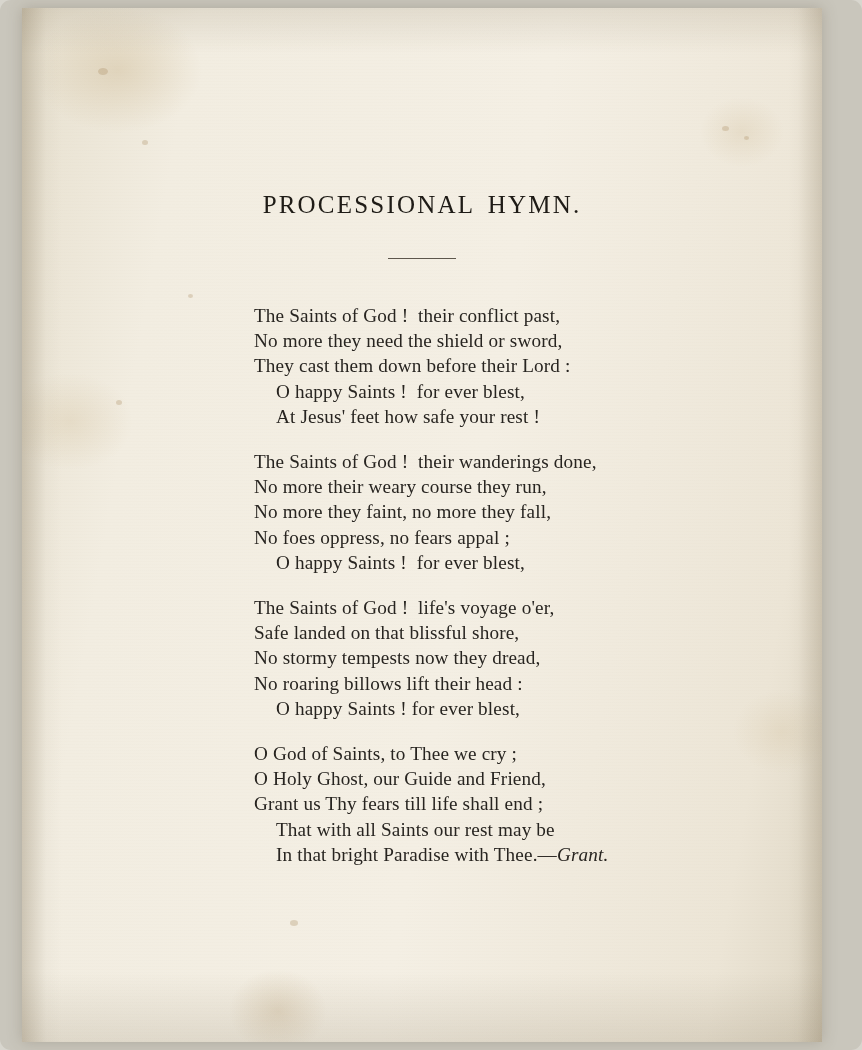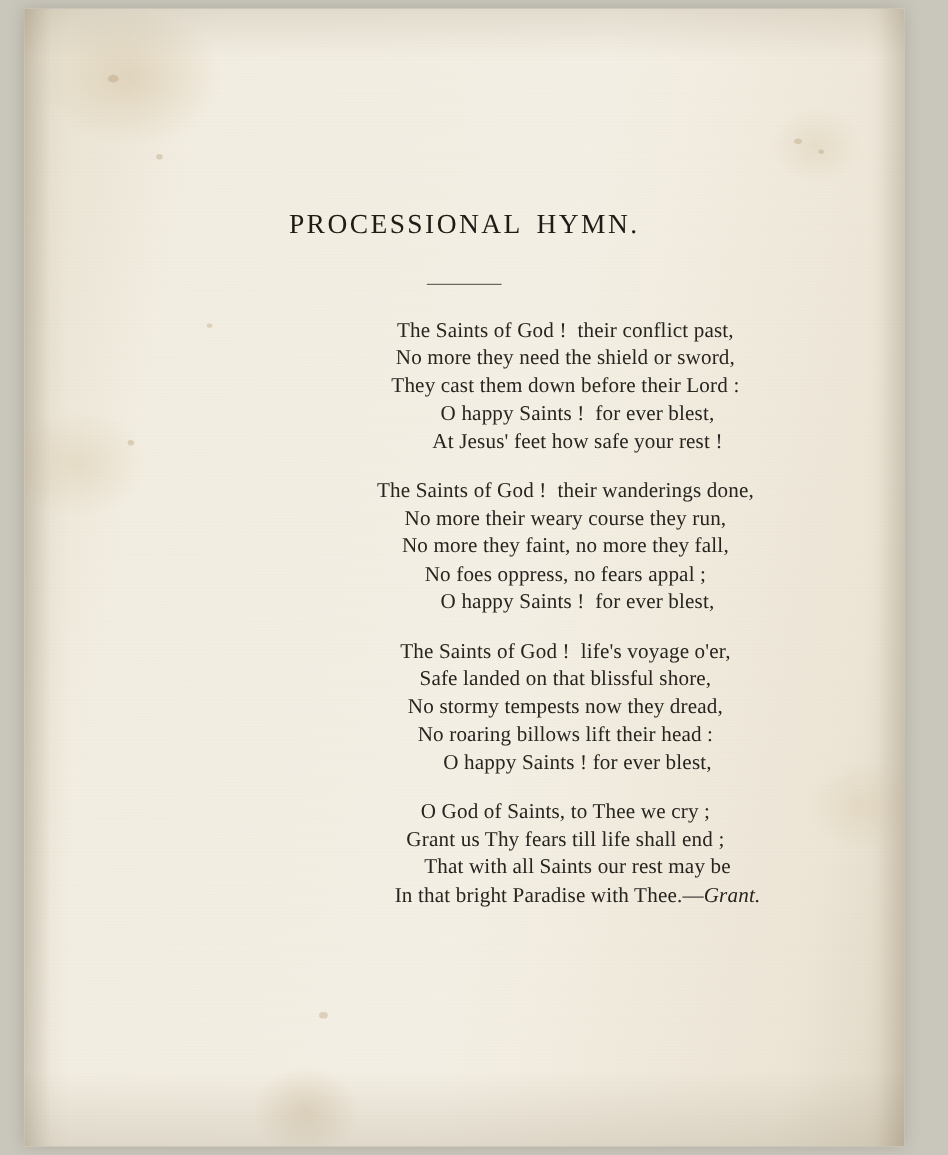--- a/index.html
+++ b/index.html
@@ -13,20 +13,21 @@
     overflow: hidden;
     font-family: "Liberation Serif", serif;
   }
 
   
   #scan {
     position: relative;
     width: 862px;
     height: 1050px;
     background: #c9c6bc;
+    border-radius: 11px;
   }
 
   
   #page {
     position: absolute;
     left: 22px;
     top: 8px;
     width: 800px;
     height: 1034px;
     background: #efeade;
@@ -107,24 +108,23 @@
     left: 50%;
     margin-left: -34px;
     width: 68px;
     height: 0;
     border-top: 1.6px solid #3a342b;
     opacity: 0.82;
   }
 
   #verses {
     position: absolute;
-    top: 280px;
+    top: 295px;
     left: 232px;
     width: 520px;
-    text-align: center;
   }
 
   .verse {
     margin-bottom: 20px;
   }
   .verse:last-child { margin-bottom: 0; }
 
   .line {
     font-size: 19.2px;
     line-height: 25.2px;
@@ -197,20 +197,21 @@
           </div>
           <div class="verse">
             <div class="line">The Saints of God !  life's voyage o'er,</div>
             <div class="line">Safe landed on that blissful shore,</div>
             <div class="line">No stormy tempests now they dread,</div>
             <div class="line">No roaring billows lift their head :</div>
             <div class="line indent">O happy Saints ! for ever blest,</div>
           </div>
           <div class="verse">
             <div class="line">O God of Saints, to Thee we cry ;</div>
+            <div class="line">O Holy Ghost, our Guide and Friend,</div>
             <div class="line">Grant us Thy fears till life shall end ;</div>
             <div class="line indent">That with all Saints our rest may be</div>
             <div class="line indent">In that bright Paradise with Thee.—<span class="amen">Grant.</span></div>
           </div>
         </div>
 
     </div>
 
     <div id="grain"></div>
   </div>

